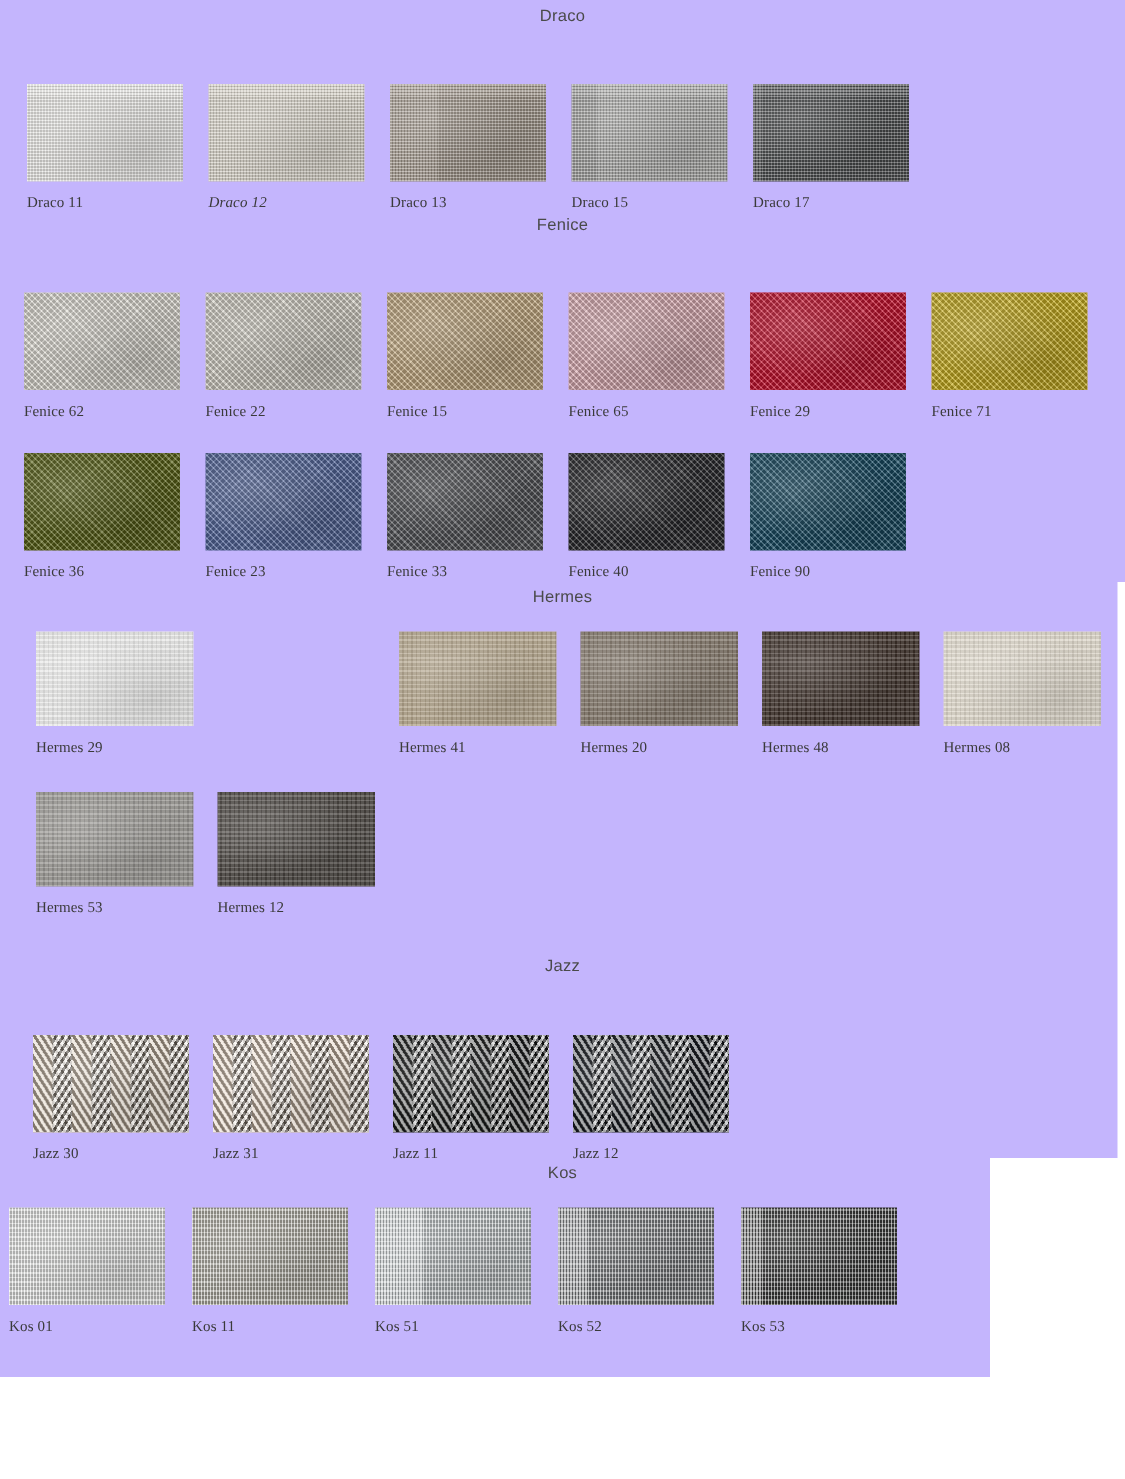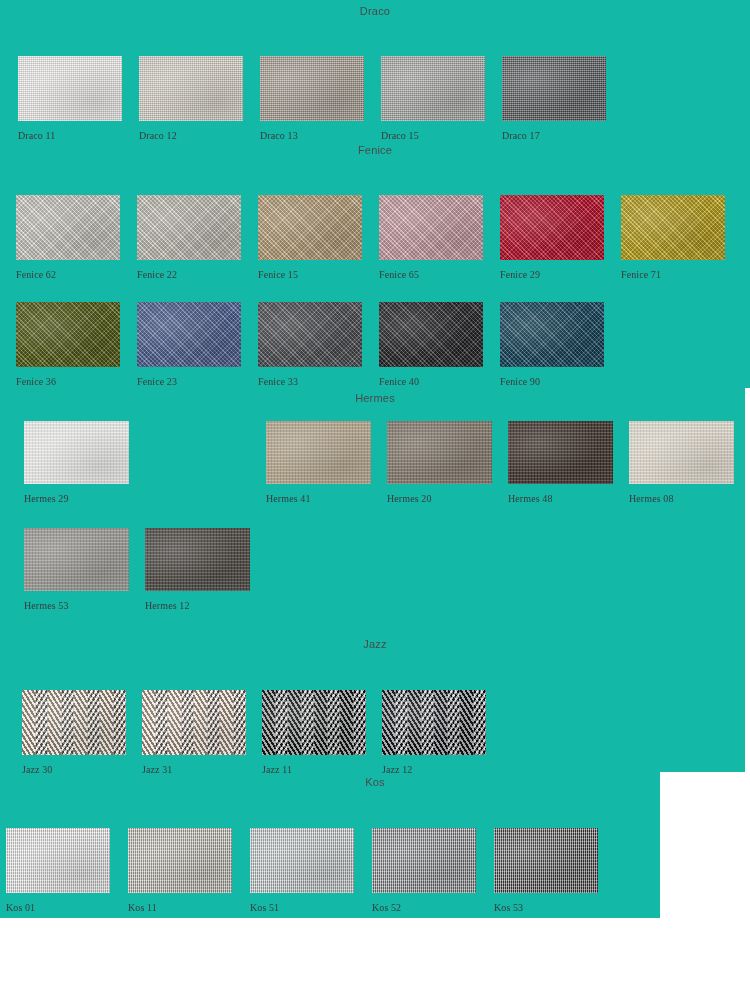--- a/index.html
+++ b/index.html
@@ -17,21 +17,21 @@
     -webkit-font-smoothing: antialiased;
   }
 
   
   #catalog {
     position: absolute;
     left: 0;
     top: 0;
     width: 750px;
     height: 918px;
-    background: #14b8a6;
+    background: #c4b5fd;
   }
 
   
   .white-panel {
     position: absolute;
     background: #ffffff;
   }
   #panel-top-right {
     left: 745px;
     top: 388px;
@@ -171,21 +171,21 @@
   <div class="section" id="sec-draco" style="top:4px;">
     <div class="section-title">Draco</div>
     <div class="row" id="row-draco-0" style="margin-top:22px;">
         <div class="swatch-card" style="left: 18px;">
           <div class="swatch" style="background-color: rgb(232, 231, 228);">
             <div class="tex tex-weave"></div>
             <div class="tex tex-shade"></div>
           </div>
           <div class="swatch-label">Draco 11</div>
         </div>
-        <div class="swatch-card" style="left: 139px;">
+        <div class="swatch-card" style="left: 139px; font-style: italic;">
           <div class="swatch" style="background-color: rgb(205, 200, 189);">
             <div class="tex tex-weave"></div>
             <div class="tex tex-shade"></div>
           </div>
           <div class="swatch-label">Draco 12</div>
         </div>
         <div class="swatch-card" style="left: 260px;">
           <div class="swatch" style="background-color: rgb(154, 144, 132);">
             <div class="tex tex-weave"></div>
             <div class="tex tex-shade"></div>
@@ -396,21 +396,21 @@
             <div class="tex-herring-b" style="left: 91px;"></div>
             <div class="tex tex-shade"></div>
           </div>
           <div class="swatch-label">Jazz 12</div>
         </div>
       </div>
   </div>
 
   <div class="section" id="sec-kos" style="top:775px;">
     <div class="section-title">Kos</div>
-    <div class="row" id="row-kos-0" style="margin-top:23px;">
+    <div class="row" id="row-kos-0" style="">
         <div class="swatch-card" style="left: 6px;">
           <div class="swatch" style="background-color: rgb(228, 229, 227);">
             <div class="tex tex-grid"></div>
             <div class="tex tex-shade"></div>
           </div>
           <div class="swatch-label">Kos 01</div>
         </div>
         <div class="swatch-card" style="left: 128px;">
           <div class="swatch" style="background-color: rgb(176, 174, 163);">
             <div class="tex tex-grid"></div>

